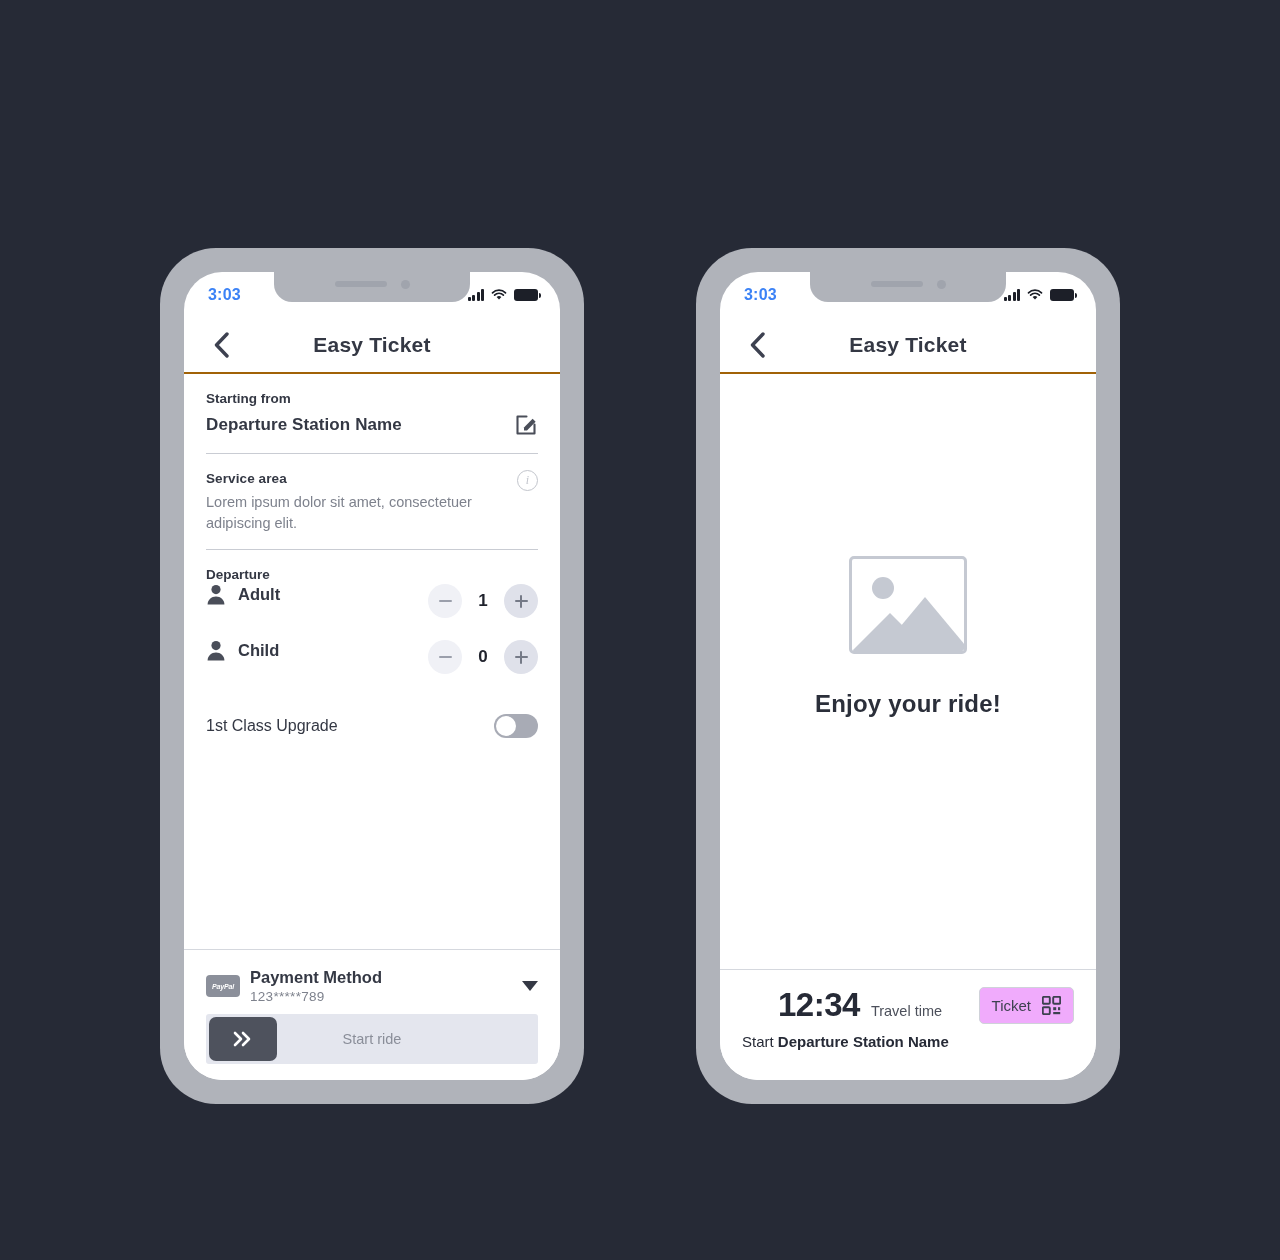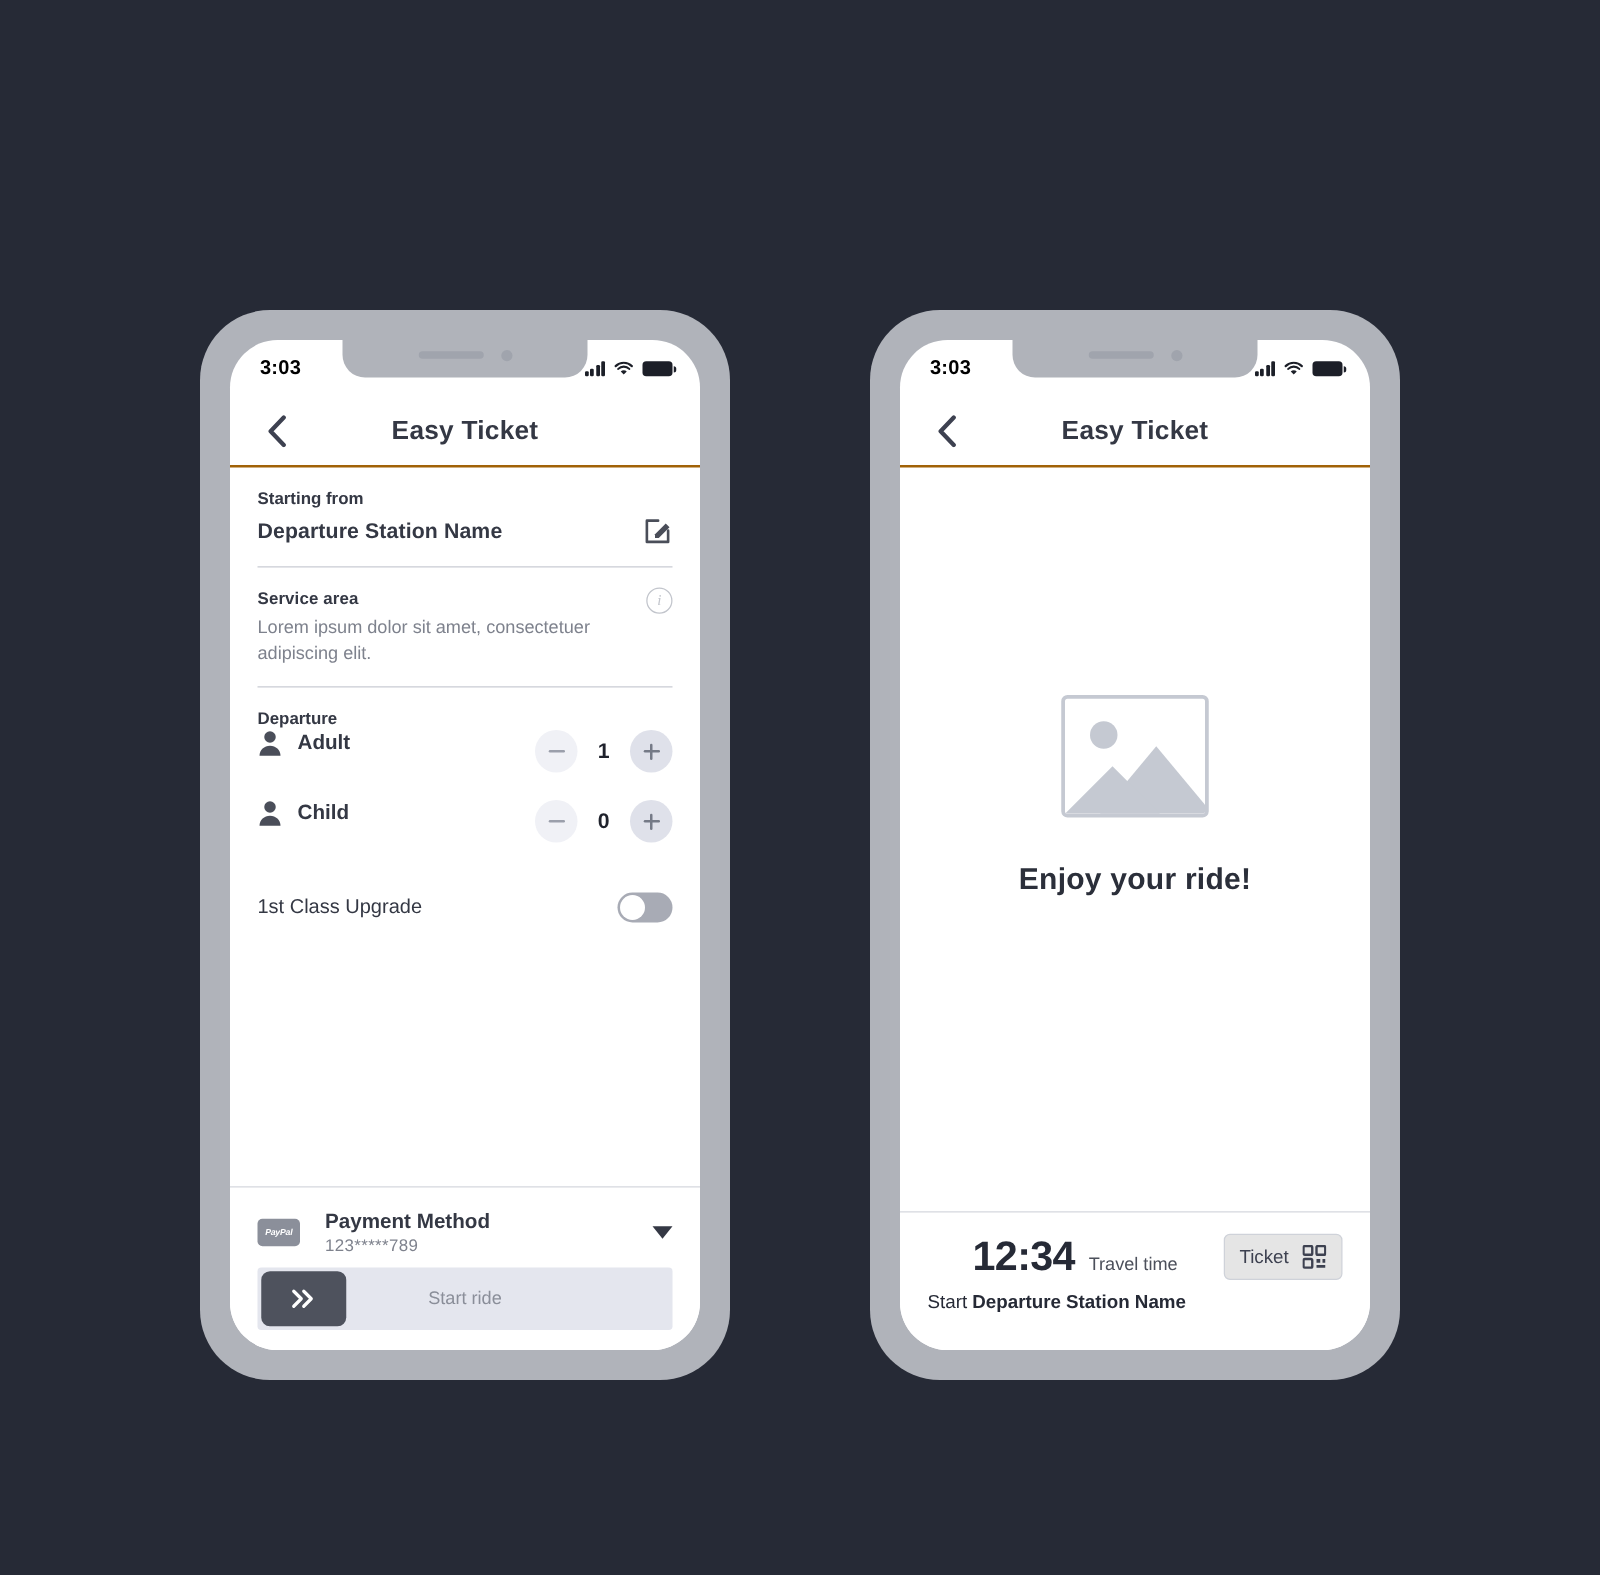--- a/index.html
+++ b/index.html
@@ -76,21 +76,21 @@
     display: flex;
     align-items: center;
     justify-content: space-between;
     padding: 0 22px 0 24px;
     position: relative;
     z-index: 10;
   }
   .status-time {
     font-size: 16px;
     font-weight: bold;
-    color: #000000;
+    color: #3b82f6;
     letter-spacing: 0.2px;
   }
   .status-icons { display: flex; align-items: center; gap: 7px; }
 
   .sig { display: flex; align-items: flex-end; gap: 1.5px; height: 12px; }
   .sig i { display:block; width: 3px; background: #1c1f28; border-radius: 1px; }
   .sig i:nth-child(1){height:4px}
   .sig i:nth-child(2){height:6px}
   .sig i:nth-child(3){height:9px}
   .sig i:nth-child(4){height:12px}
@@ -253,21 +253,21 @@
   
   .dock {
     flex: 0 0 auto;
     border-top: 1px solid #d5d8de;
     padding: 14px 22px 16px 22px;
     background: #fff;
   }
   .payment-row {
     display: flex;
     align-items: center;
-    gap: 20px;
+    gap: 10px;
     padding: 4px 0 10px 0;
   }
   .paypal-badge {
     width: 34px; height: 22px;
     background: #8b8f9a;
     border-radius: 4px;
     display: flex; align-items: center; justify-content: center;
     flex: 0 0 auto;
   }
   .paypal-badge span {
@@ -377,21 +377,21 @@
     color: #262a36;
     letter-spacing: -0.5px;
   }
   .ride-time-label { font-size: 14.5px; color: #4c505b; }
   .ticket-btn {
     border: 1.5px solid #cfd2d9;
     border-radius: 5px;
     padding: 8px 12px;
     display: flex; align-items: center; gap: 11px;
     cursor: pointer;
-    background: #e5e5e5;
+    background: #f0abfc;
   }
   .ticket-btn .tlabel { font-size: 15px; color: #3d4150; }
   .ride-from {
     margin-top: 9px;
     margin-bottom: 14px;
     font-size: 15px;
     color: #262a36;
   }
   .ride-from b { font-weight: bold; }
   .ride-from span.pre { font-weight: normal; }

